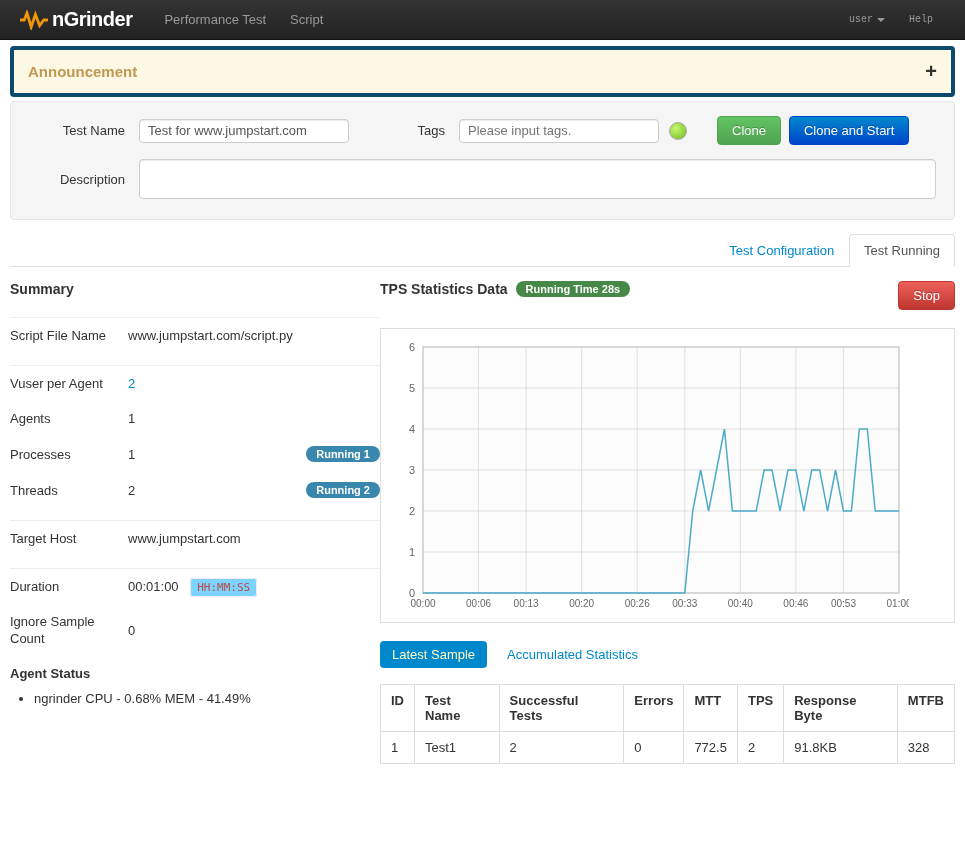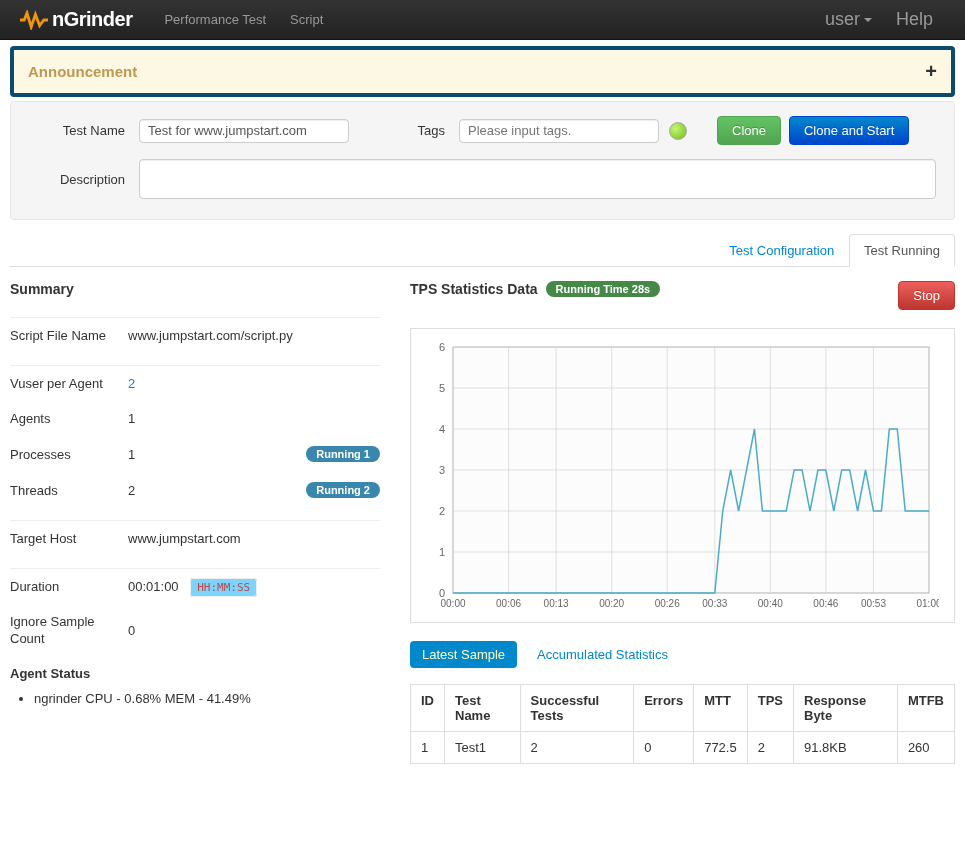--- a/index.html
+++ b/index.html
@@ -6,21 +6,21 @@
 body { font-family: "Helvetica Neue", Helvetica, Arial, sans-serif; font-size: 13px; color: #333; background: #fff; }
 
 
 .navbar { background: linear-gradient(#333, #222); height: 40px; display: flex; align-items: center; padding: 0 20px; border-bottom: 1px solid #111; }
 .logo { display: flex; align-items: center; margin-right: 20px; }
 .logo-text { color: #fff; font-size: 20px; font-weight: bold; letter-spacing: -0.5px; }
 .logo-icon { width: 28px; height: 20px; margin-right: 4px; }
 .nav-links { display: flex; }
 .nav-links a { color: #999; text-decoration: none; padding: 0 12px; font-size: 13px; }
 .nav-right { margin-left: auto; display: flex; align-items: center; }
-.nav-right a { color: #999; text-decoration: none; padding: 0 12px; font-size: 18px; display: flex; align-items: center; }
+.nav-right a { color: #999; text-decoration: none; padding: 0 12px; font-size: 10px; display: flex; align-items: center; font-family: Liberation Mono, monospace; }
 .caret { display: inline-block; width: 0; height: 0; border-left: 4px solid transparent; border-right: 4px solid transparent; border-top: 4px solid #999; margin-left: 4px; }
 
 
 .announcement { background: #fcf8e3; border: 4px solid #0c4a6e; border-radius: 4px; margin: 6px 10px 0 10px; padding: 10px 14px; display: flex; justify-content: space-between; align-items: center; }
 .announcement-title { color: #c09853; font-weight: bold; font-size: 15px; }
 .announcement-plus { font-size: 20px; font-weight: bold; color: #333; cursor: pointer; }
 
 
 .header-box { background: #f5f5f5; border: 1px solid #e5e5e5; border-radius: 4px; margin: 4px 10px 0 10px; padding: 14px 18px 20px 18px; }
 .form-row { display: flex; align-items: center; margin-bottom: 14px; }
@@ -35,21 +35,21 @@
 .btn-green { background: linear-gradient(#62c462, #51a351); border-color: #51a351; margin-left: 30px; }
 .btn-primary { background: linear-gradient(#0088cc, #0044cc); border-color: #0044cc; margin-left: 8px; }
 .btn-danger { background: linear-gradient(#ee5f5b, #bd362f); border-color: #bd362f; }
 
 
 .tabs { margin: 14px 10px 0 10px; border-bottom: 1px solid #ddd; display: flex; justify-content: flex-end; }
 .tab { padding: 8px 14px; border: 1px solid transparent; border-radius: 4px 4px 0 0; margin-bottom: -1px; cursor: pointer; color: #0088cc; font-size: 13px; }
 .tab.active { border-color: #ddd #ddd #fff #ddd; color: #555; background: #fff; }
 
 
-.main { display: flex; margin: 14px 10px 20px 10px; gap: 30px; }
+.main { display: flex; margin: 14px 10px 20px 10px; }
 .left-col { width: 370px; }
 .right-col { flex: 1; }
 
 .section-title { font-weight: bold; font-size: 14px; margin-bottom: 20px; }
 .right-header { display: flex; align-items: flex-start; margin-bottom: 18px; }
 .running-badge-big { background: #468847; color: #fff; border-radius: 10px; padding: 2px 10px; font-size: 11px; font-weight: bold; margin-left: 8px; }
 .stop-wrap { margin-left: auto; }
 
 
 .summary-row { display: flex; align-items: center; padding: 10px 0; border-top: 1px solid #eee; font-size: 13px; }
@@ -253,18 +253,18 @@
         </thead>
       <tbody>
           <tr id="table-body-row">
             <td>1</td>
             <td>Test1</td>
             <td>2</td>
             <td>0</td>
             <td>772.5</td>
             <td>2</td>
             <td>91.8KB</td>
-            <td>260</td>
+            <td>328</td>
           </tr>
         </tbody>
     </table>
   </div>
 </div>
 
 </body></html>

